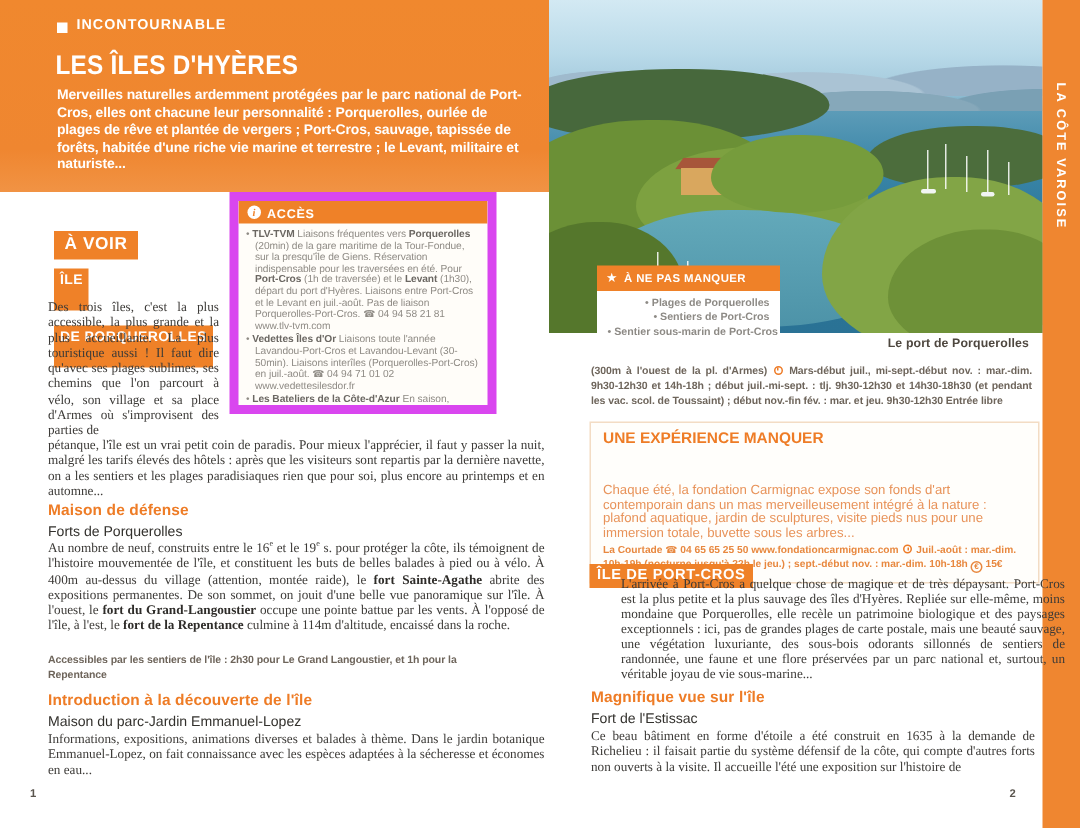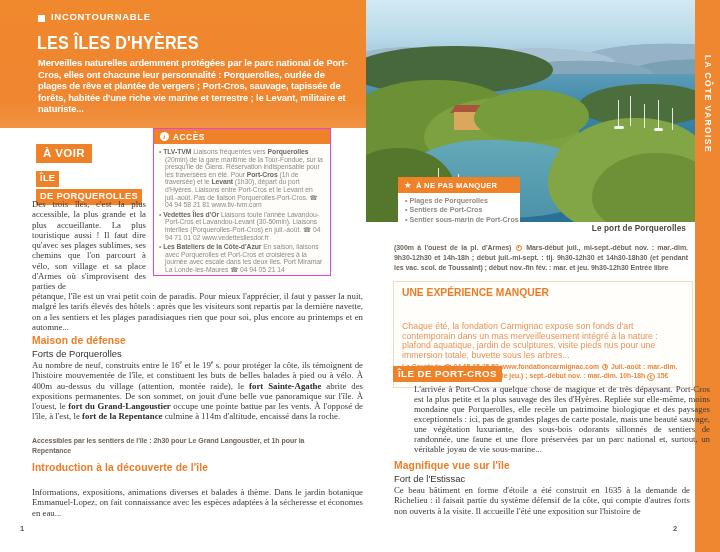--- a/index.html
+++ b/index.html
@@ -51,58 +51,58 @@
     clip-path:polygon(0 100%,15% 0,85% 0,100% 100%); }
   .mast { width:1px; background:rgba(255,255,255,.85); }
   .hull { height:3px; background:#f2f5f3; border-radius:2px; }
 
   
   .side-tab { position:absolute; left:695px; top:0; width:25px; height:552px; background:#ef8630; }
   .side-label { position:absolute; left:50%; transform:translateX(-50%); top:55px;
     writing-mode:vertical-rl; color:#fff; font-size:8.5px; font-weight:700; letter-spacing:1.4px; white-space:nowrap; }
 
   
-  .star-box { position:absolute; left:398px; top:177px; width:122px; }
+  .star-box { position:absolute; left:398px; top:177px; width:122px;text-align:right; }
   .star-head { background:#ef8128; color:#fff; font-size:7.6px; font-weight:700; letter-spacing:.3px;
     padding:3px 6px; display:flex; align-items:center; gap:4px; }
   .star-ic::before { content:"★"; font-size:8.5px; color:#fff; }
   .star-list { list-style:none; background:#fff; padding:4px 7px 5px; overflow:hidden; }
   .star-list li { font-size:7.1px; line-height:9.4px; color:#8d8a85; font-weight:700; white-space:nowrap; }
   .star-list li::before { content:"• "; color:#8d8a85; }
 
   .caption { position:absolute; right:34px; top:224px; width:220px; text-align:right;
     font-size:8.2px; font-weight:700; color:#4e473f; letter-spacing:.1px; }
 
   
   .serif { font-family:"Liberation Serif","DejaVu Serif",serif; font-size:8.8px; line-height:10.3px;
     color:#3c3a37; text-align:justify; }
   .serif b { color:#2e2c29; }
   sup { font-size:5.5px; line-height:0; vertical-align:super; }
   .h-orange { font-size:10.3px; font-weight:700; color:#ee7c26; letter-spacing:.1px; }
   .h-dark { font-size:9.4px; font-weight:400; color:#32302c; }
   .note { font-size:7px; font-weight:700; color:#6e655b; line-height:9.8px; letter-spacing:-.05px; }
-  .badge { display:inline-block; background:#ef8128; color:#fff; font-weight:700; }
+  .badge { display:inline-block; background:#ef8128; color:#fff; font-weight:700;margin-top:10px; }
 
   
   .avoir { position:absolute; left:36px; top:144px; font-size:11.5px; padding:3px 7px 4px; letter-spacing:.4px; }
   .ile-badges { position:absolute; left:36px; top:169px; line-height:13px; }
-  .ile-badges .badge { font-size:9.3px; padding:1px 4px 2px; letter-spacing:.3px; }
+  .ile-badges .badge { font-size:9.3px; padding:1px 4px 14px; letter-spacing:.3px; }
   .col-narrow { position:absolute; left:32px; top:199px; width:114px; height:93px; overflow:hidden; }
   .para-wide { position:absolute; left:32px; top:291px; width:331px; }
   .cordon-head { position:absolute; left:32px; top:335px; }
   .cordon-sub { position:absolute; left:32px; top:348px; }
   .cordon-body { position:absolute; left:32px; top:360px; width:331px; }
   .cordon-note { position:absolute; left:32px; top:436px; width:312px; }
   .intro-head { position:absolute; left:32px; top:462px; }
   .intro-sub { position:absolute; left:32px; top:475px; }
   .intro-body { position:absolute; left:32px; top:487px; width:331px; }
 
   
   .acces-box { position:absolute; left:153px; top:128px; width:178px; height:148px;
-    background:#fffdf9; border:1px solid #d946ef; overflow:hidden; }
+    background:#fffdf9; border:6px solid #d946ef; overflow:hidden; }
   .acces-head { background:#ef8128; color:#fff; height:15px; display:flex; align-items:center; gap:4px;
     padding:0 6px; font-size:8.4px; font-weight:700; letter-spacing:.5px; }
   .info-ic { width:9px; height:9px; border-radius:50%; background:#fff; color:#ef8128; flex:0 0 auto;
     display:inline-flex; align-items:center; justify-content:center;
     font:italic 700 7px "Liberation Serif",serif; }
   .info-ic::after { content:"i"; }
   .acces-list { list-style:none; padding:4px 5px; }
   .acces-list li { font-size:6.8px; line-height:7.6px; color:#8f8b85; margin-bottom:2px;
     padding-left:6px; text-indent:-6px; letter-spacing:-.05px; }
   .acces-list li::before { content:"• "; }
@@ -213,20 +213,21 @@
   </div>
 
   <div class="para-wide serif">pétanque, l'île est un vrai petit coin de paradis. Pour mieux l'apprécier, il faut y passer la nuit, malgré les tarifs élevés des hôtels : après que les visiteurs sont repartis par la dernière navette, on a les sentiers et les plages paradisiaques rien que pour soi, plus encore au printemps et en automne...</div>
 
   <div class="cordon-head h-orange">Maison de défense</div>
   <div class="cordon-sub h-dark">Forts de Porquerolles</div>
   <div class="cordon-body serif">Au nombre de neuf, construits entre le 16<sup>e</sup> et le 19<sup>e</sup> s. pour protéger la côte, ils témoignent de l'histoire mouvementée de l'île, et constituent les buts de belles balades à pied ou à vélo. À 400m au-dessus du village (attention, montée raide), le <b>fort Sainte-Agathe</b> abrite des expositions permanentes. De son sommet, on jouit d'une belle vue panoramique sur l'île. À l'ouest, le <b>fort du Grand-Langoustier</b> occupe une pointe battue par les vents. À l'opposé de l'île, à l'est, le <b>fort de la Repentance</b> culmine à 114m d'altitude, encaissé dans la roche.</div>
   <div class="cordon-note note">Accessibles par les sentiers de l'île : 2h30 pour Le Grand Langoustier, et 1h pour la Repentance</div>
 
   <div class="intro-head h-orange">Introduction à la découverte de l'île</div>
+  <div class="intro-sub h-dark">Maison du parc-Jardin Emmanuel-Lopez</div>
   <div class="intro-body serif">Informations, expositions, animations diverses et balades à thème. Dans le jardin botanique Emmanuel-Lopez, on fait connaissance avec les espèces adaptées à la sécheresse et économes en eau...</div>
 
   <div class="hours note">(300m à l'ouest de la pl. d'Armes) <span class="clk"></span> Mars-début juil., mi-sept.-début nov. : mar.-dim. 9h30-12h30 et 14h-18h ; début juil.-mi-sept. : tlj. 9h30-12h30 et 14h30-18h30 (et pendant les vac. scol. de Toussaint) ; début nov.-fin fév. : mar. et jeu. 9h30-12h30 Entrée libre</div>
 
   <div class="exp-box">
     <div class="exp-title">UNE EXPÉRIENCE MANQUER</div>
     <div class="exp-body">Chaque été, la fondation Carmignac expose son fonds d'art contemporain dans un mas merveilleusement intégré à la nature : plafond aquatique, jardin de sculptures, visite pieds nus pour une immersion totale, buvette sous les arbres...</div>
     <div class="exp-info">La Courtade <span class="tel">☎</span> 04 65 65 25 50 www.fondationcarmignac.com <span class="clk"></span> Juil.-août : mar.-dim. 10h-19h (nocturne jusqu'à 22h le jeu.) ; sept.-début nov. : mar.-dim. 10h-18h <span class="eur">€</span> 15€</div>
   </div>
 

